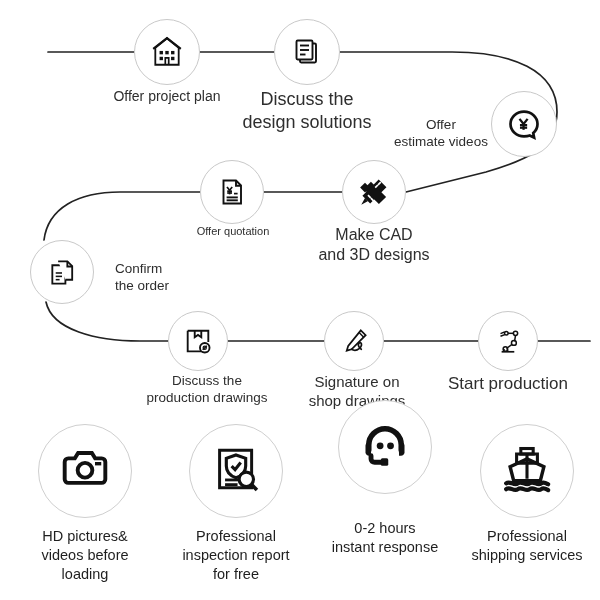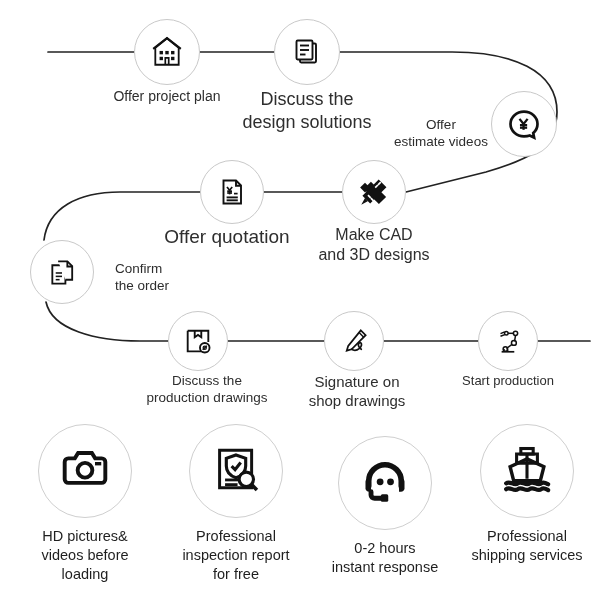--- a/index.html
+++ b/index.html
@@ -129,21 +129,21 @@
           <path d="M13.6 14.2 L13.6 18.4"></path>
           <path d="M11.2 15.2 L16 15.2"></path>
           <path d="M11.2 17 L16 17"></path>
           <path d="M18 17.6 L21.6 17.6"></path>
         </g>
         <line x1="10.6" y1="21.4" x2="21.8" y2="21.4"></line>
         <line x1="10.6" y1="24.3" x2="21.8" y2="24.3"></line>
       </svg>
     </span>
   </div>
-  <div class="node-label" style="left:142px;top:225px;width:170px;font-size:19px;">Offer quotation</div>
+  <div class="node-label" style="left:148px;top:225px;width:170px;font-size:11px;">Offer quotation</div>
 
   <div class="node" style="left:342px;top:160px;width:64px;height:64px;">
     <span>
       <svg width="34" height="34" viewBox="0 0 32 32">
         <g fill="#111">
           <path d="M20.4 4.3 L27.7 11.6 L12.4 26.9 L5.1 19.6 Z M7.4 21.9 L4 28 L10.1 24.6 Z"></path>
         </g>
         <g fill="#111" transform="rotate(90 16 16)">
           <path d="M20.6 4.6 L27.4 11.4 L13.1 25.7 L6.3 18.9 Z"></path>
           <rect x="8.6" y="21.2" width="6.5" height="6.5" transform="rotate(45 11.8 24.4)"></rect>
@@ -210,21 +210,21 @@
         <circle cx="24" cy="7.8" r="2.3"></circle>
         <path d="M24 10.1 L23 16.5"></path>
         <circle cx="22.3" cy="18" r="2.6"></circle>
         <path d="M20.3 19.6 L14.3 24"></path>
         <circle cx="13.2" cy="24.6" r="2.4"></circle>
         <rect x="9.2" y="26.6" width="13.5" height="1.8" fill="#111" stroke="none"></rect>
         <path d="M11.4 26.6 L12 24.6 M16 26.6 L15 24.6"></path>
       </svg>
     </span>
   </div>
-  <div class="node-label" style="left:433px;top:373px;width:150px;font-size:13px;">Start production</div>
+  <div class="node-label" style="left:433px;top:373px;width:150px;font-size:17px;">Start production</div>
 
   <div class="feature" style="left:10px;top:424px;width:150px;">
     <div class="feature-circle">
       <span>
         <svg width="50" height="50" viewBox="0 0 32 32" fill="none" stroke="#111" stroke-width="2.5">
           <path d="M3 11.5 C3 10.2 4 9.2 5.3 9.2 L9.5 9.2 L11.6 5.8 L20.4 5.8 L22.5 9.2 L26.7 9.2
                    C28 9.2 29 10.2 29 11.5 L29 22.6 C29 23.9 28 24.9 26.7 24.9 L5.3 24.9
                    C4 24.9 3 23.9 3 22.6 Z"></path>
           <circle cx="16" cy="16.8" r="4.7"></circle>
           <line x1="22.4" y1="12.6" x2="26.4" y2="12.6" stroke-width="2.2"></line>
@@ -249,21 +249,21 @@
           <circle cx="22.6" cy="22.6" r="4.6" fill="#fff" stroke-width="2"></circle>
           <line x1="26" y1="26" x2="29.4" y2="29.4" stroke-width="2.3"></line>
         </svg>
       </span>
     </div>
     <div class="feature-label">Professional
 inspection report
 for free</div>
   </div>
 
-  <div class="feature" style="left:310px;top:436px;width:150px;">
+  <div class="feature" style="left:310px;top:400px;width:150px;gap:16px;">
     <div class="feature-circle">
       <span>
         <svg width="52" height="52" viewBox="0 0 32 32" fill="none" stroke="#111">
           <path d="M6 19 L6 16 C6 10.5 10.5 6 16 6 C21.5 6 26 10.5 26 16 L26 19" stroke-width="3.4" stroke-linecap="round"></path>
           <path d="M4 16.4 L4 20.4 C4 21.6 5 22.6 6.2 22.6 L7.4 22.6 L7.4 14.2 L6.2 14.2
                    C5 14.2 4 15.2 4 16.4 Z" fill="#111" stroke="none"></path>
           <path d="M28 16.4 L28 20.4 C28 21.6 27 22.6 25.8 22.6 L24.6 22.6 L24.6 14.2 L25.8 14.2
                    C27 14.2 28 15.2 28 16.4 Z" fill="#111" stroke="none"></path>
           <path d="M7.4 22.6 L7.4 24.6 C7.4 25.8 8.4 26.6 9.6 26.6 L14 26.6" stroke-width="3" stroke-linecap="round"></path>
           <rect x="13.4" y="24.2" width="4.6" height="4.6" rx="1" fill="#111" stroke="none"></rect>

